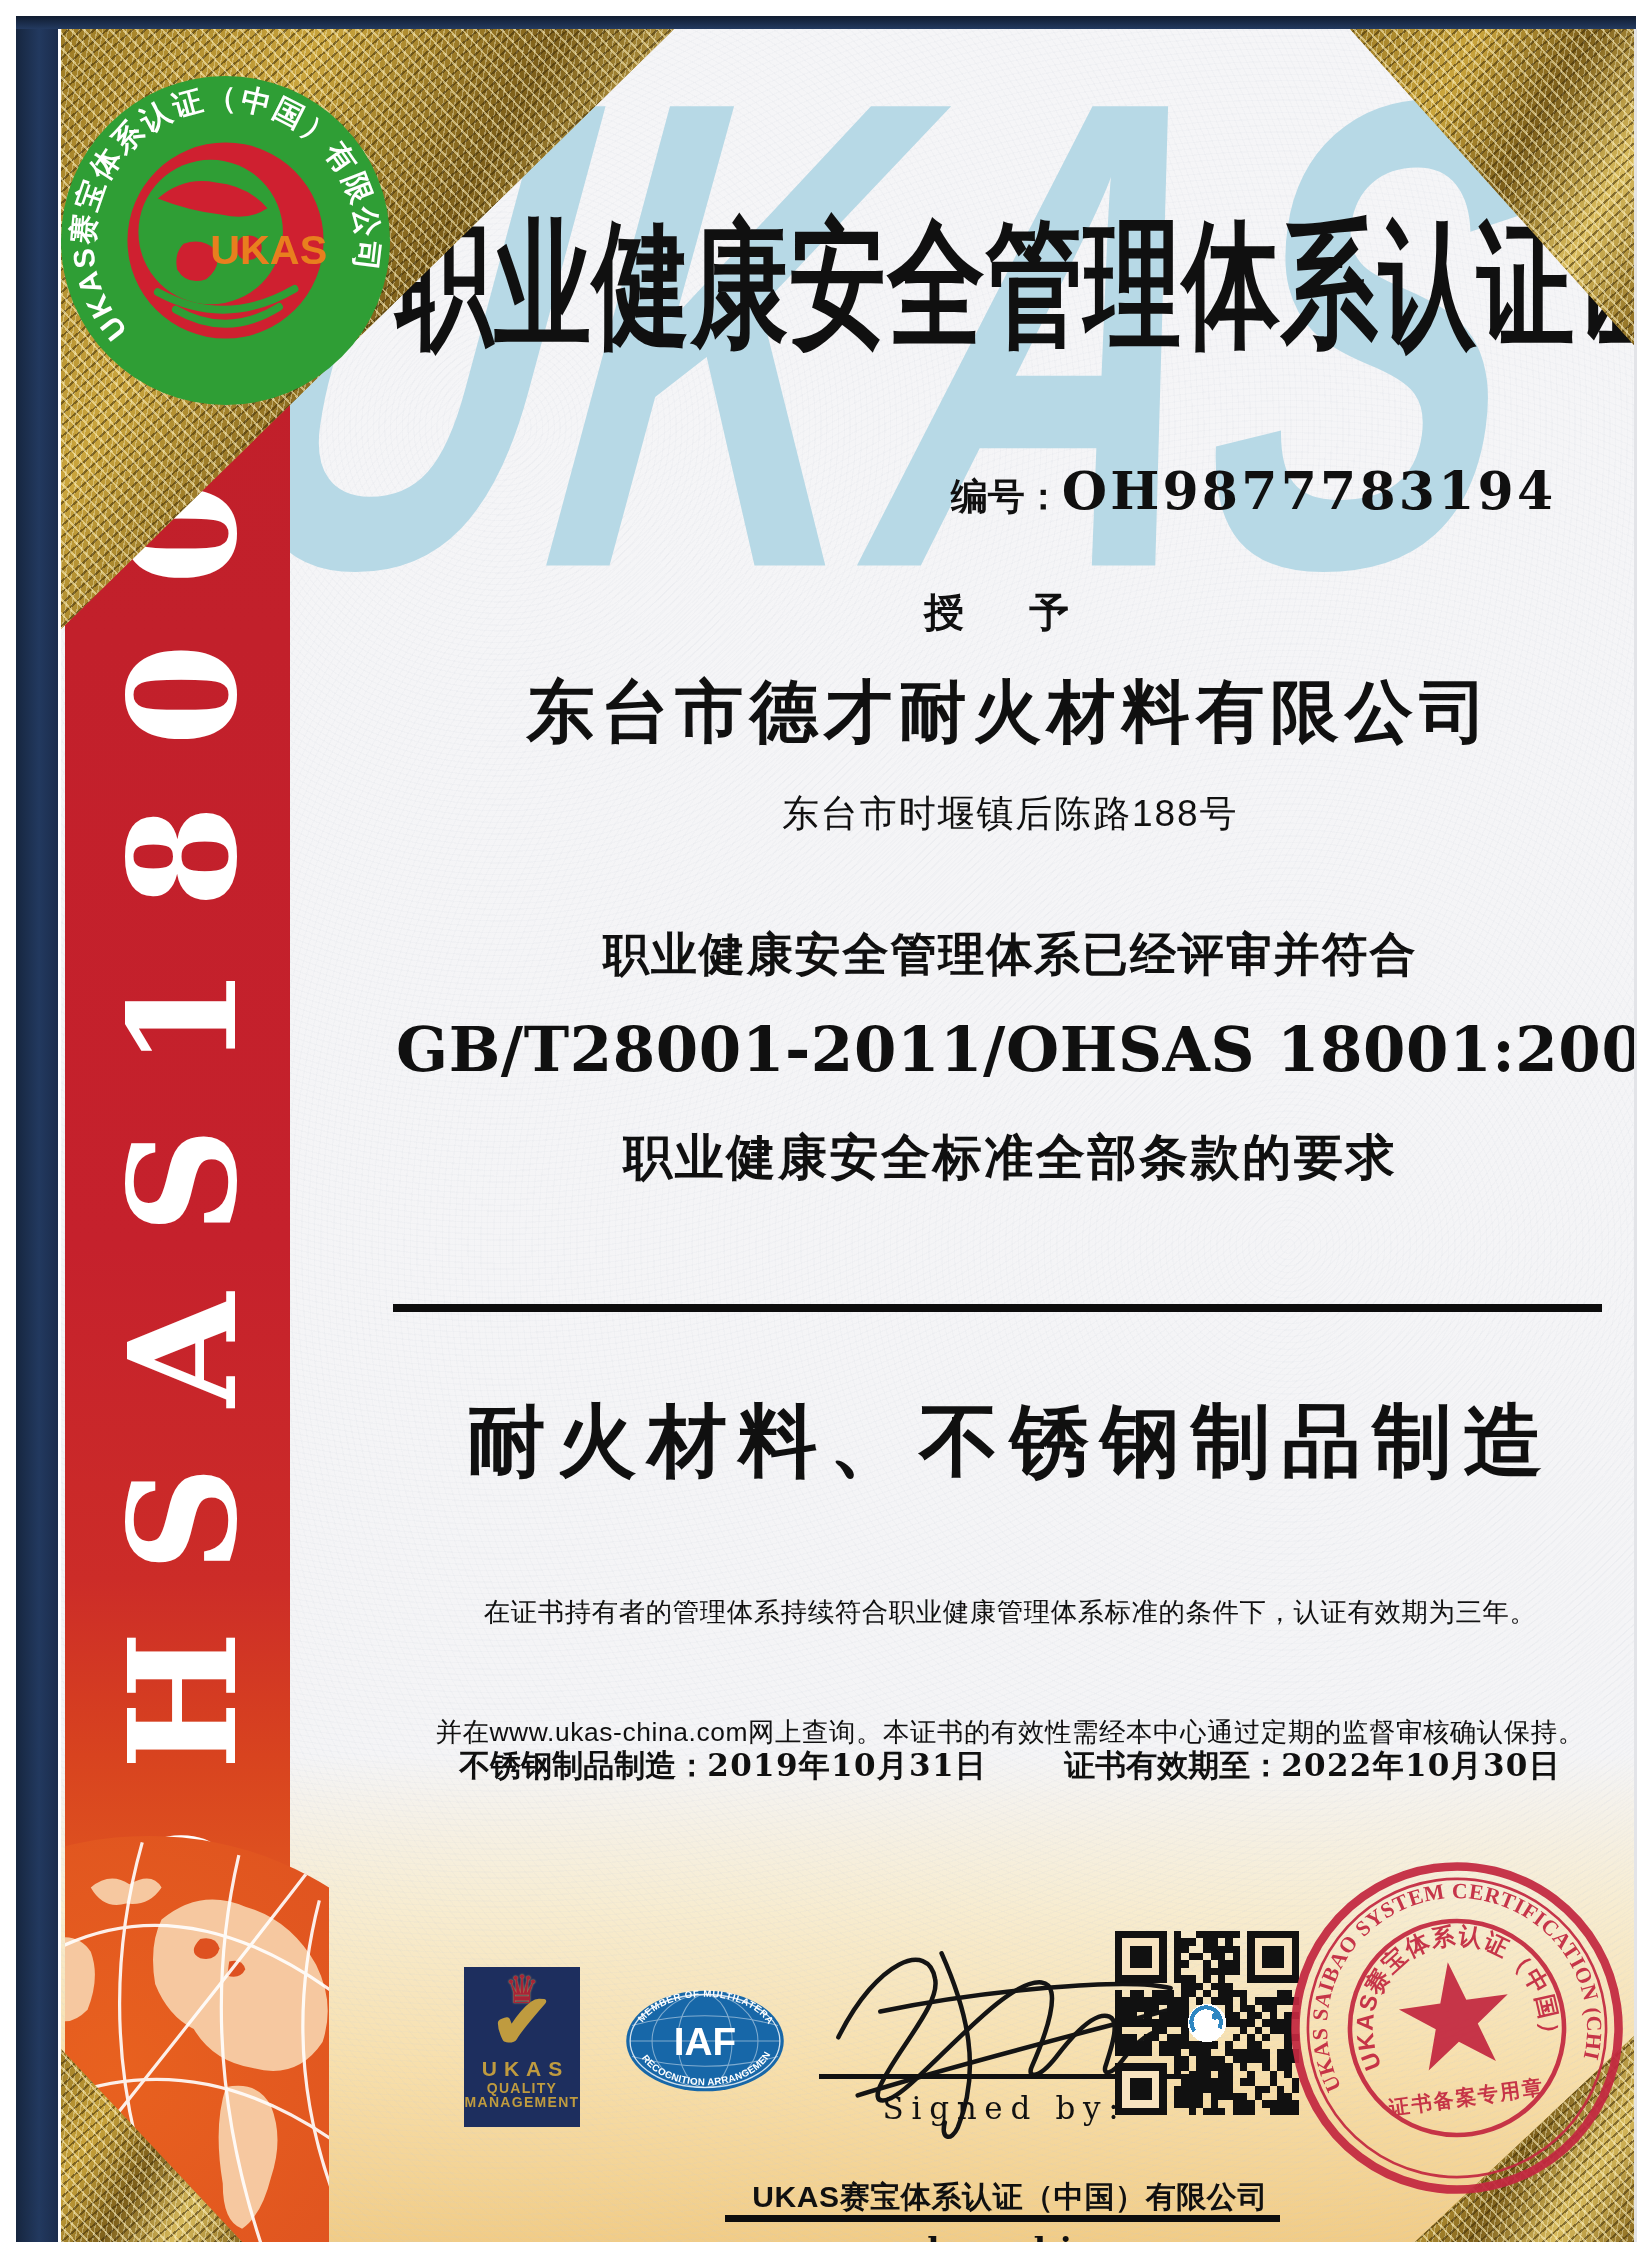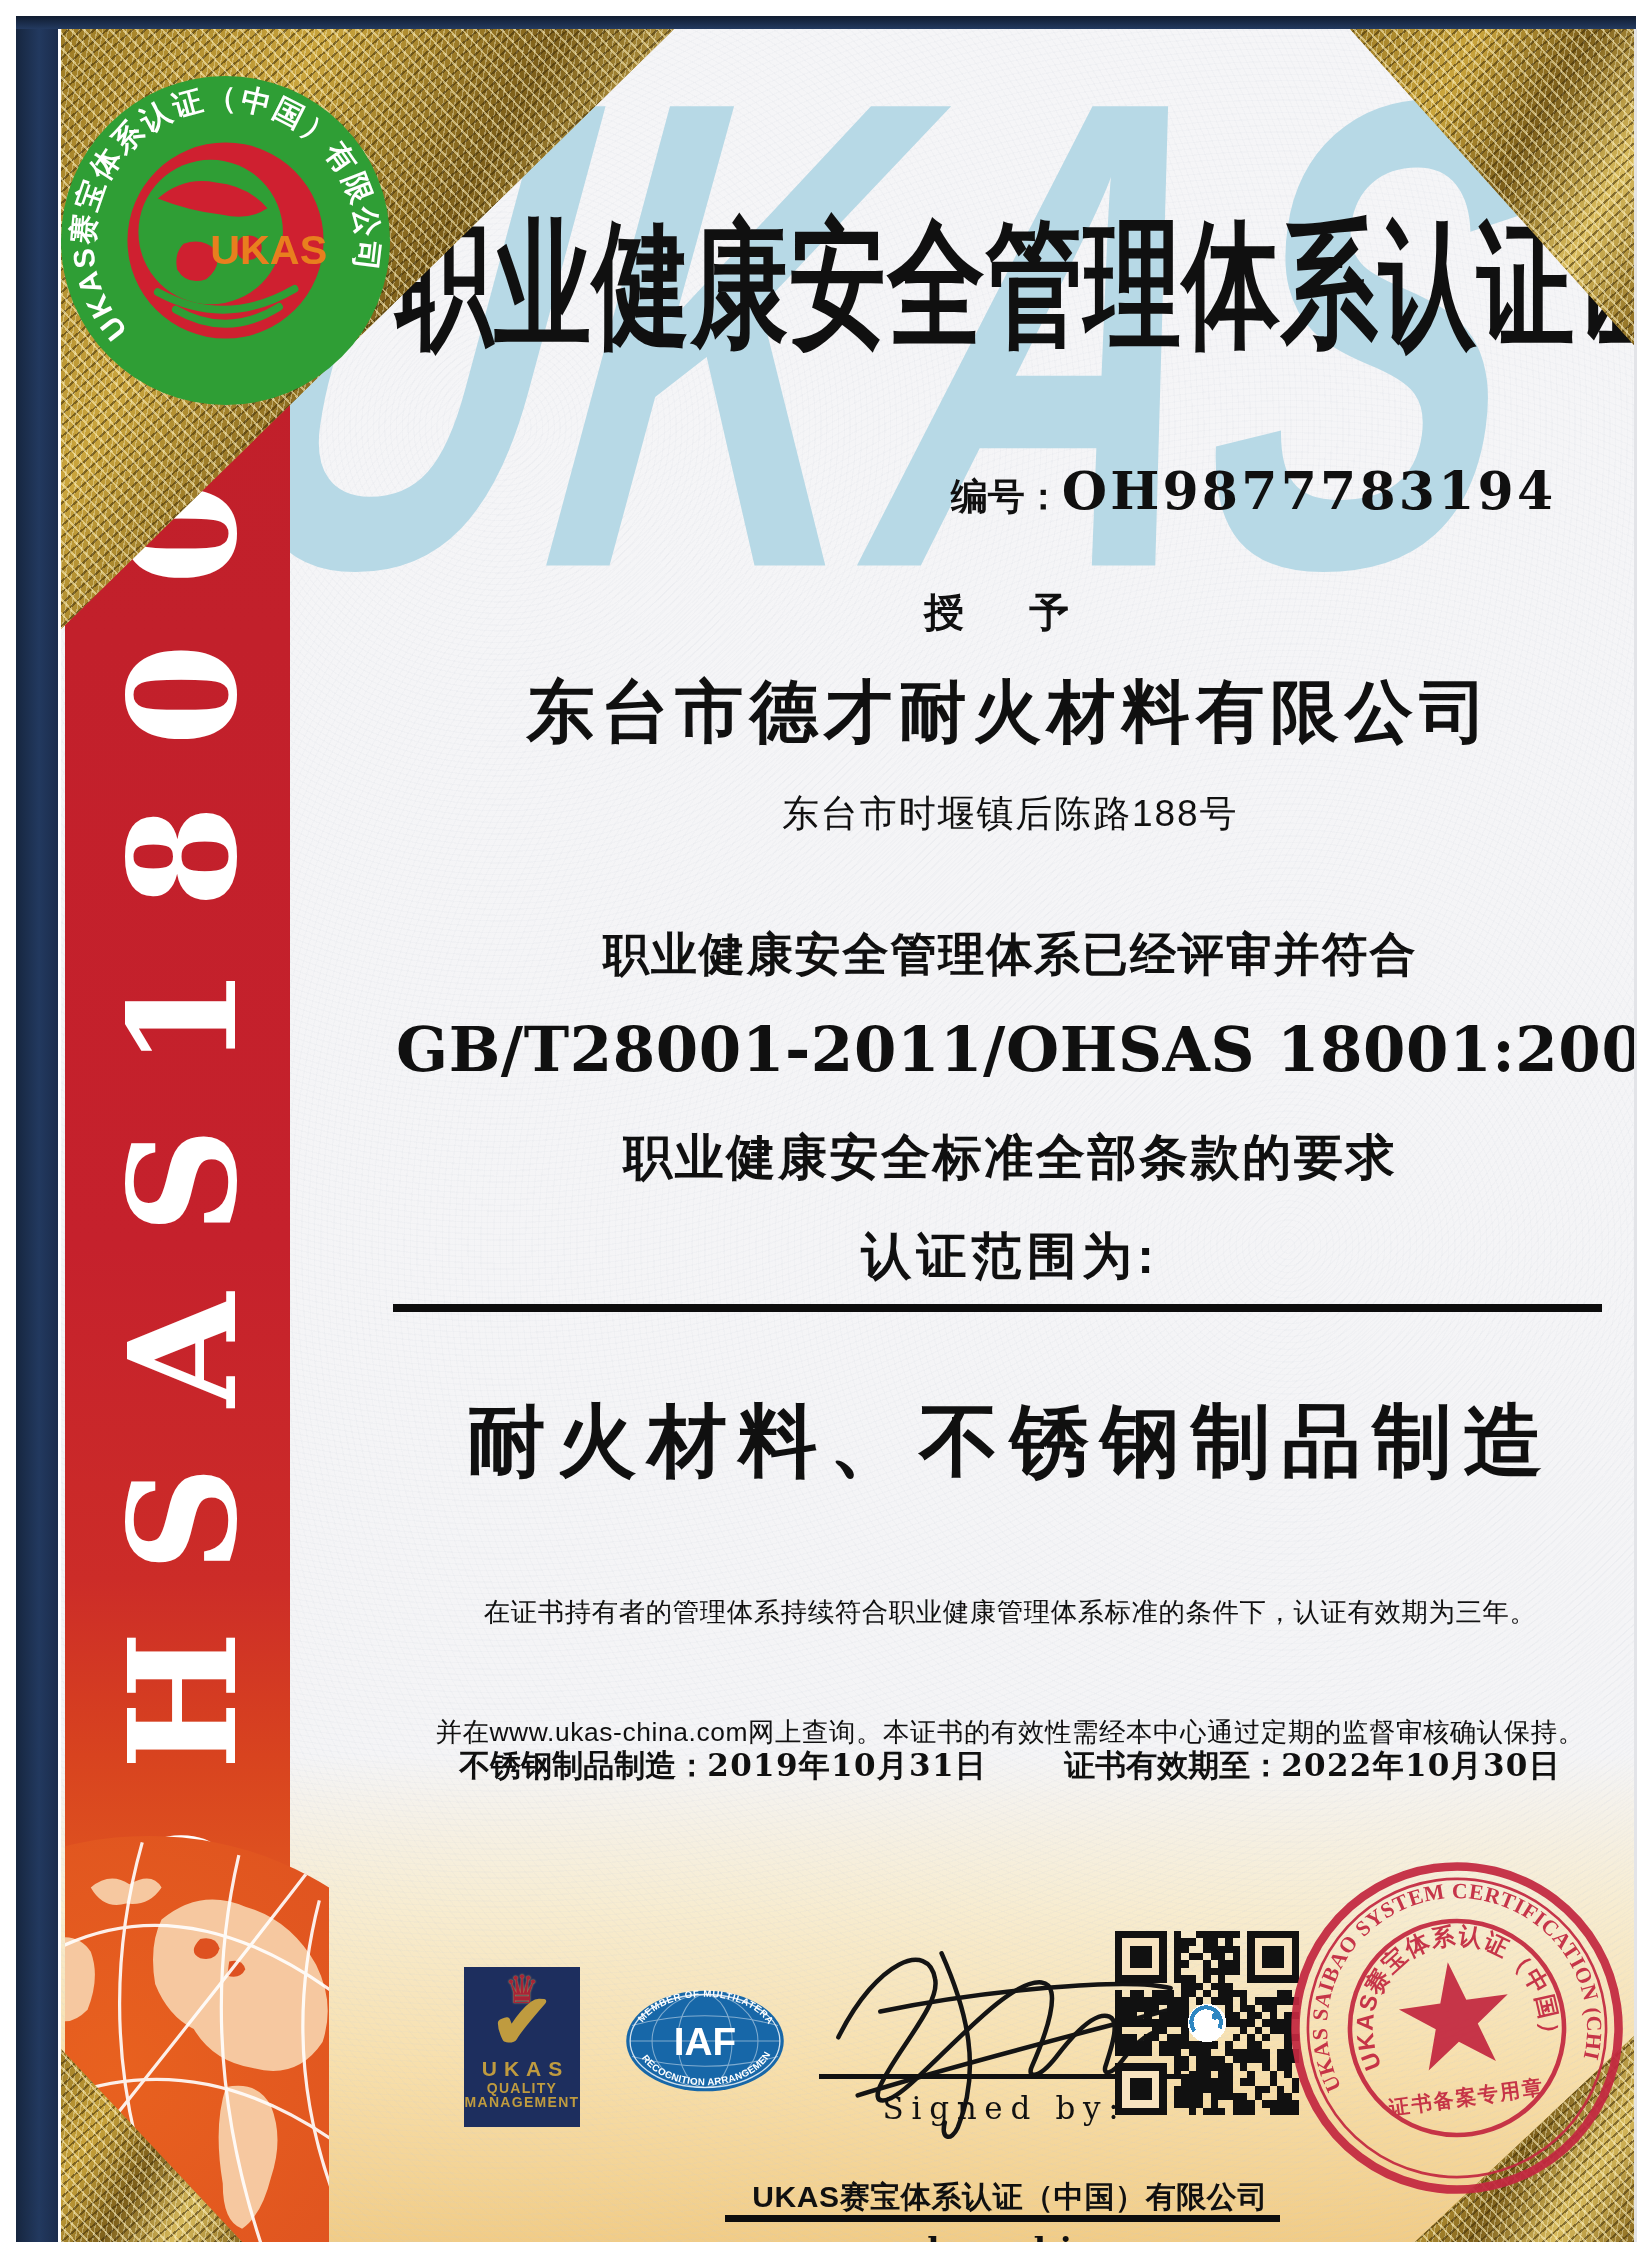--- a/index.html
+++ b/index.html
@@ -146,21 +146,20 @@
       <div class="blk title-blk"><span>职业健康安全管理体系认证证书</span></div>
       <div class="blk certno-blk">
         <span class="certno-label">编号：</span><span class="certno-value">OH9877783194</span>
       </div>
       <div class="blk award-blk">授 予</div>
       <div class="blk company-blk">东台市德才耐火材料有限公司</div>
       <div class="blk addr-blk">东台市时堰镇后陈路188号</div>
       <div class="blk assess1-blk">职业健康安全管理体系已经评审并符合</div>
       <div class="blk std-blk">GB/T28001-2011/OHSAS 18001:2007</div>
       <div class="blk assess2-blk">职业健康安全标准全部条款的要求</div>
-      <div class="blk scopelabel-blk">认证范围为:</div>
       <div class="blk scope-blk">耐火材料、不锈钢制品制造</div>
       <div class="blk fine1-blk">在证书持有者的管理体系持续符合职业健康管理体系标准的条件下，认证有效期为三年。</div>
       <div class="blk fine2-blk">并在www.ukas-china.com网上查询。本证书的有效性需经本中心通过定期的监督审核确认保持。</div>
       <div class="blk dates-blk">
         <span class="date-label">不锈钢制品制造：</span><span class="date-value">2019年10月31日</span><span class="date-gap"></span><span class="date-label">证书有效期至：</span><span class="date-value">2022年10月30日</span>
       </div>
       <div class="blk footer-company-blk">UKAS赛宝体系认证（中国）有限公司</div>
       <div class="blk footer-web-blk">www.ukas-china.com</div>
     </div>
 

